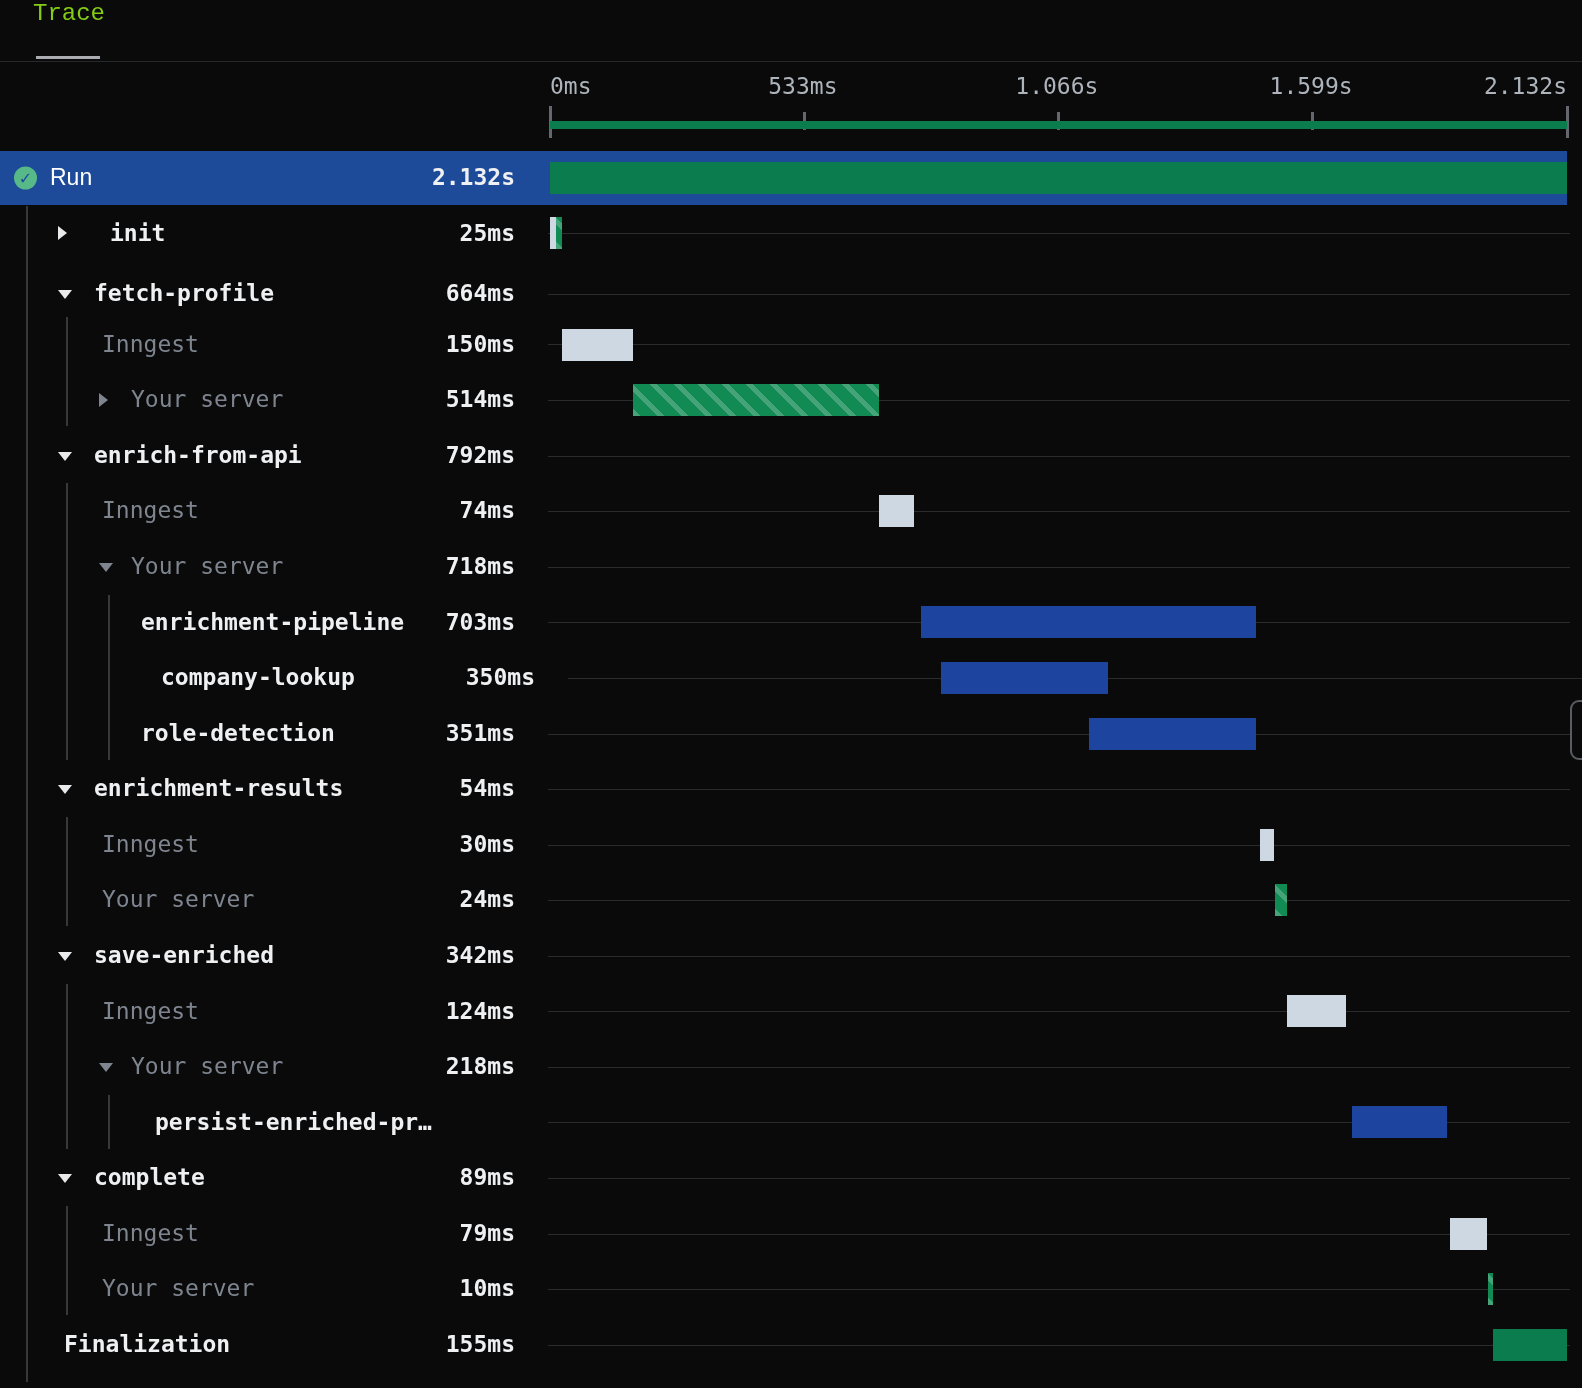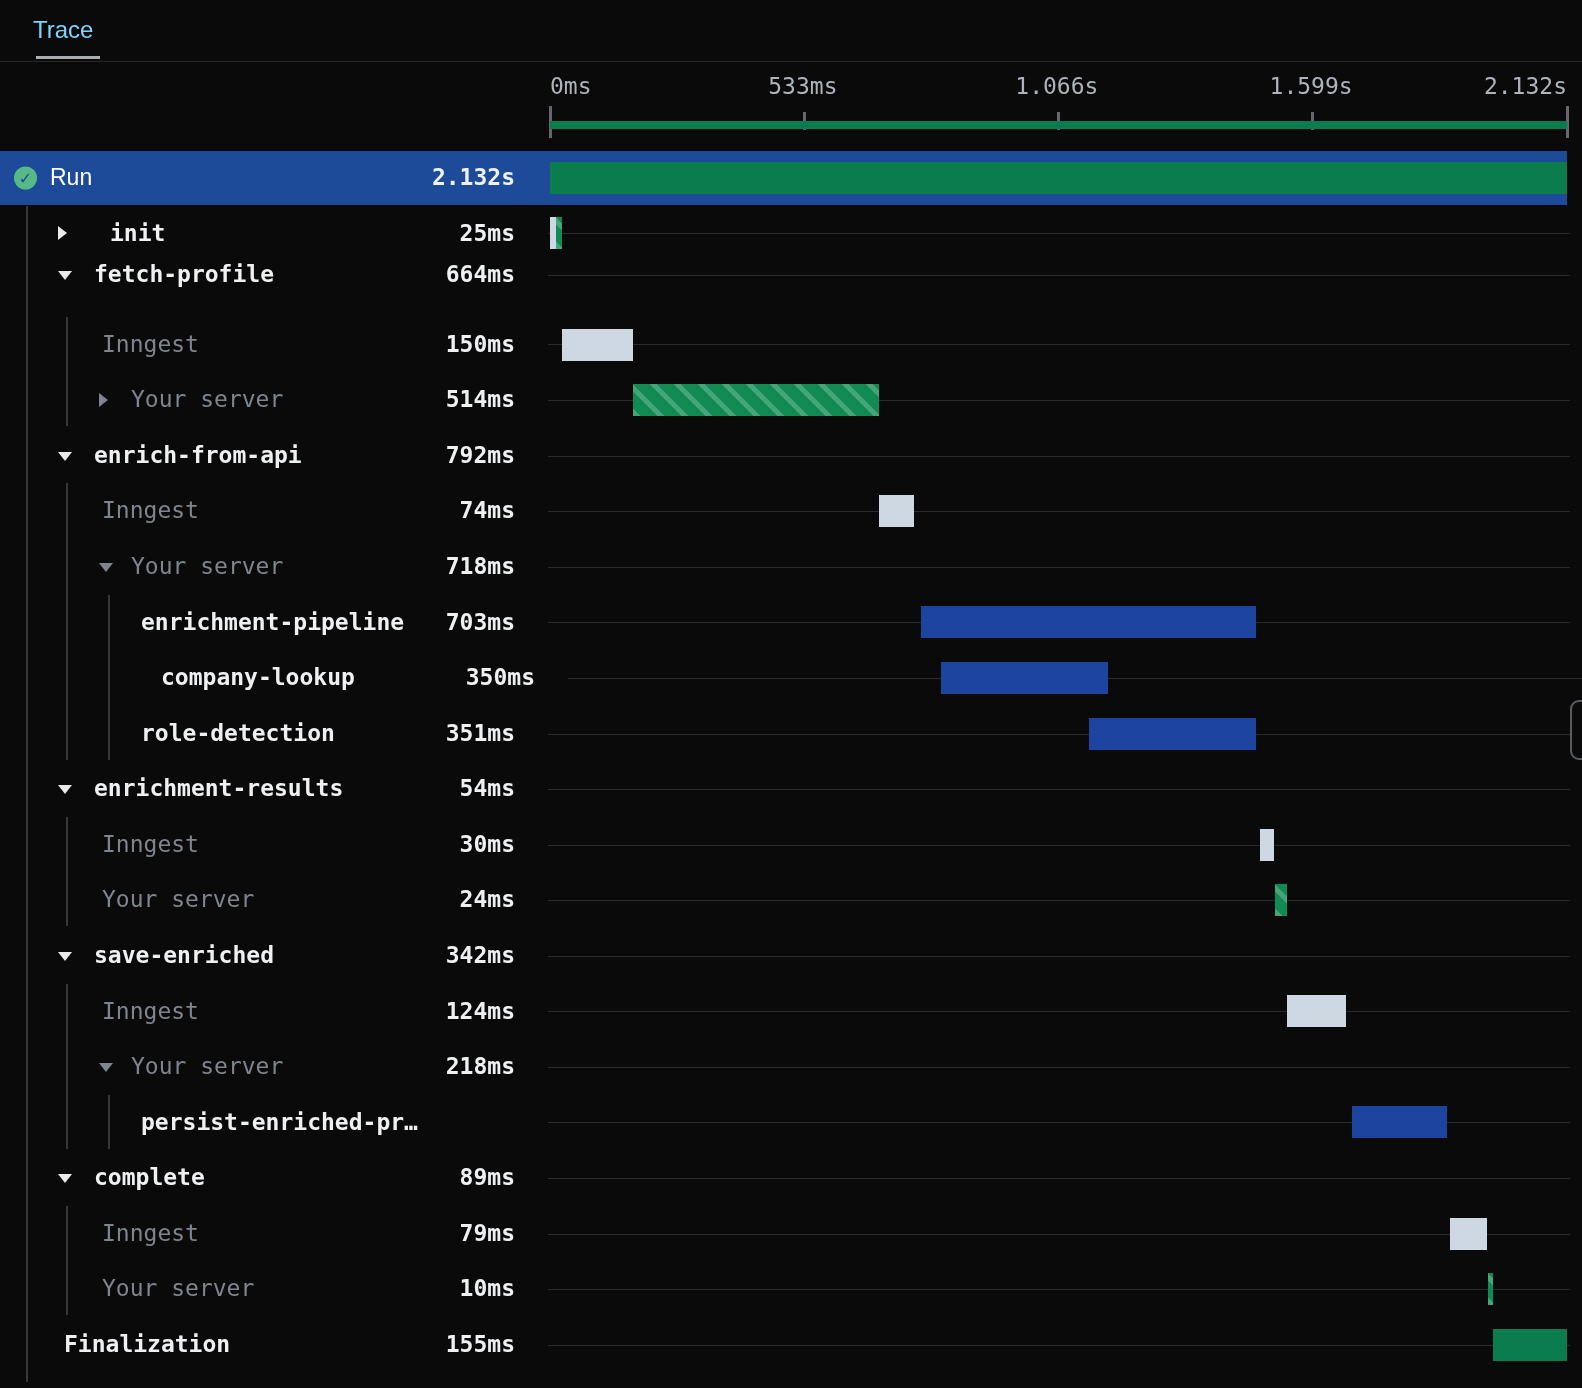--- a/index.html
+++ b/index.html
@@ -1,20 +1,20 @@
 <!DOCTYPE html>
 <html style="--green: #0b7c4e; --hgreen: #128a54; --blue: #1d45a0; --gray: #cdd8e3; --rowblue: #1d4b9a;"><head>
 <meta charset="utf-8">
 <style>
   html,body{margin:0;padding:0;background:#000;}
   .app{position:relative;width:1582px;height:1388px;background:#0a0a0b;overflow:hidden;
        font-family:"DejaVu Sans Mono",monospace;}
   
   .tabbar{position:absolute;left:0;top:0;width:100%;height:61px;border-bottom:1px solid #27282a;}
-  .tab{position:absolute;left:33px;top:16px;color:#7dd3fc;font-family:Liberation Sans, sans-serif;
+  .tab{position:absolute;left:33px;top:0;color:#84cc16;font-family:Liberation Mono, monospace;
        font-size:24px;font-weight:500;cursor:pointer;}
   .tab-underline{position:absolute;left:36px;top:56px;width:64px;height:3px;background:#a9adb2;}
   
   .ruler{position:absolute;left:0;top:61px;width:100%;height:89px;}
   .rlabel{position:absolute;top:12px;color:#aeb4bb;font-size:23px;white-space:nowrap;}
   .rline{position:absolute;top:60px;height:8px;background:var(--green,#0b7c4e);}
   .tick{position:absolute;width:3px;background:#64686e;}
   .tick.end{top:45px;height:32px;}
   .tick.mid{top:51px;height:18px;}
   
@@ -75,21 +75,21 @@
         <div class="bar bar-run" style="left: 550px; width: 1017px;"></div>
       </div>
       <div class="row" style="top: 205.57px; height: 55.57px;">
         <div class="track"></div>
         <div class="caret caret-right" style="left: 58px;"></div>
         <span class="lbl lbl-step" style="left: 94px; margin-left: 16px;">init</span>
         <span class="dur">25ms</span>
         <div class="bar bar-queued" style="left: 550px; width: 6.20122px;"></div>
         <div class="bar bar-server" style="left: 556.201px; width: 5.7242px;"></div>
       </div>
-      <div class="row" style="top: 247px; height: 55.57px;">
+      <div class="row" style="top: 266px; height: 55.57px;">
         <div class="track"></div>
         <div class="caret caret-down" style="left: 58px;"></div>
         <span class="lbl lbl-step" style="left: 94px;">fetch-profile</span>
         <span class="dur">664ms</span>
       </div>
       <div class="row" style="top: 316.71px; height: 55.57px;">
         <div class="track"></div>
         <span class="lbl lbl-dim" style="left: 102px;">Inngest</span>
         <span class="dur">150ms</span>
         <div class="bar bar-queued" style="left: 561.925px; width: 71.5525px;"></div>
@@ -168,21 +168,21 @@
         <div class="bar bar-queued" style="left: 1286.99px; width: 59.1501px;"></div>
       </div>
       <div class="row" style="top: 1039.12px; height: 55.57px;">
         <div class="track"></div>
         <div class="caret caret-down dim" style="left: 99px;"></div>
         <span class="lbl lbl-dim" style="left: 131px;">Your server</span>
         <span class="dur">218ms</span>
       </div>
       <div class="row" style="top: 1094.69px; height: 55.57px;">
         <div class="track"></div>
-        <span class="lbl lbl-step" style="left: 141px;">persist-enriched-pr…</span>
+        <span class="lbl lbl-step" style="left: 155px;">persist-enriched-pr…</span>
         <div class="bar bar-step" style="left: 1351.87px; width: 95.4034px;"></div>
       </div>
       <div class="row" style="top: 1150.26px; height: 55.57px;">
         <div class="track"></div>
         <div class="caret caret-down" style="left: 58px;"></div>
         <span class="lbl lbl-step" style="left: 94px;">complete</span>
         <span class="dur">89ms</span>
       </div>
       <div class="row" style="top: 1205.83px; height: 55.57px;">
         <div class="track"></div>

